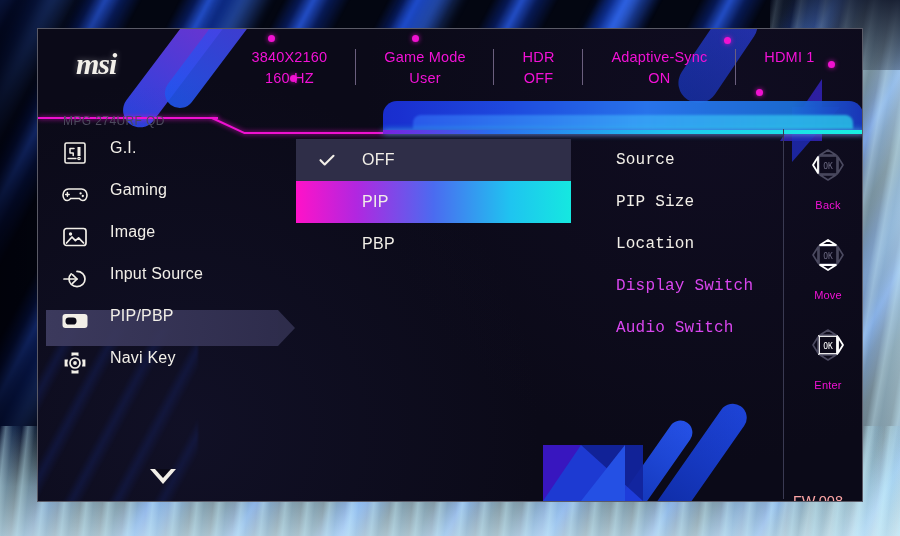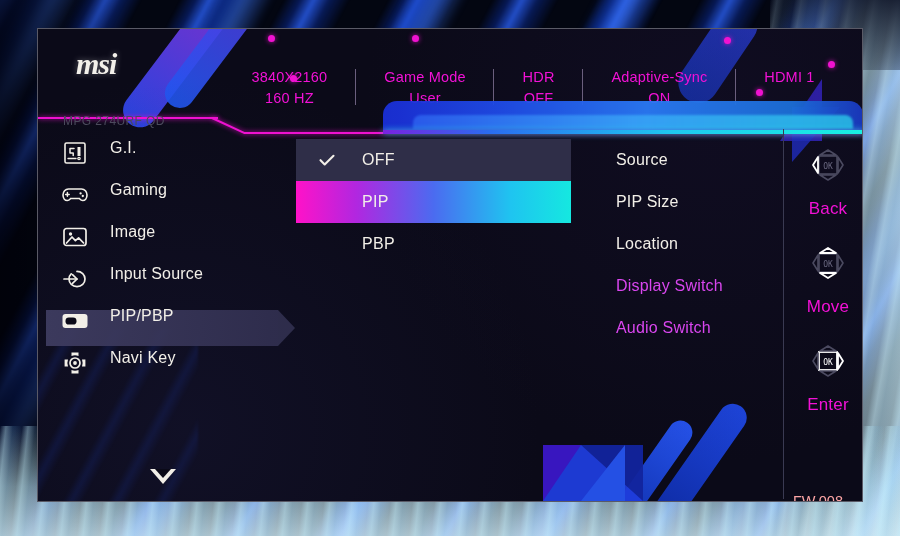--- a/index.html
+++ b/index.html
@@ -180,21 +180,21 @@
     font-style: italic;
     font-size: 30px;
     letter-spacing: -1px;
     color: #f3f0ea;
     text-shadow: 0 0 6px rgba(255,255,255,.35);
   }
 
   .status-row {
     position: absolute; left: 185px; top: 18px;
     width: 620px; height: 58px;
-    display: flex; align-items: flex-start; margin-top: 20px;
+    display: flex; align-items: flex-start;
   }
   .status-item {
     flex: 1 1 auto;
     text-align: center;
     color: #f211d6;
     font-size: 14.5px;
     line-height: 21px;
     letter-spacing: .2px;
     position: relative;
   }
@@ -345,21 +345,21 @@
     z-index: 0;
   }
   .focus-frame > .inner {
     width: 100%; height: 100%;
     background: #09080f;
   }
   .opt-row.focus-box .txt { position: relative; z-index: 2; }
 
   
   .col-right {
-    position: absolute; left: 578px; top: 110px; width: 200px;
+    position: absolute; left: 578px; top: 110px; width: 200px; font-family: Liberation Mono, monospace;
   }
   .sub-row {
     height: 42px;
     display: flex; align-items: center;
     color: #f2efe8;
     font-size: 16px;
     letter-spacing: .2px;
   }
   .sub-row.disabled { color: #d946ef; }
 
@@ -372,21 +372,21 @@
   .navpanel {
     position: absolute; left: 755px; top: 110px;
     width: 70px;
   }
   .nav-block {
     text-align: center;
     margin-bottom: 18px;
   }
   .nav-block .nav-lbl {
     color: #f211d6;
-    font-size: 17px;
+    font-size: 11px;
     margin-top: 4px;
     letter-spacing:.2px;
   }
   .fw {
     position: absolute; left: 755px; top: 464px;
     width: 70px; text-align: left;
     color: #fca5a5;
     font-size: 14.5px;
   }
 </style>

